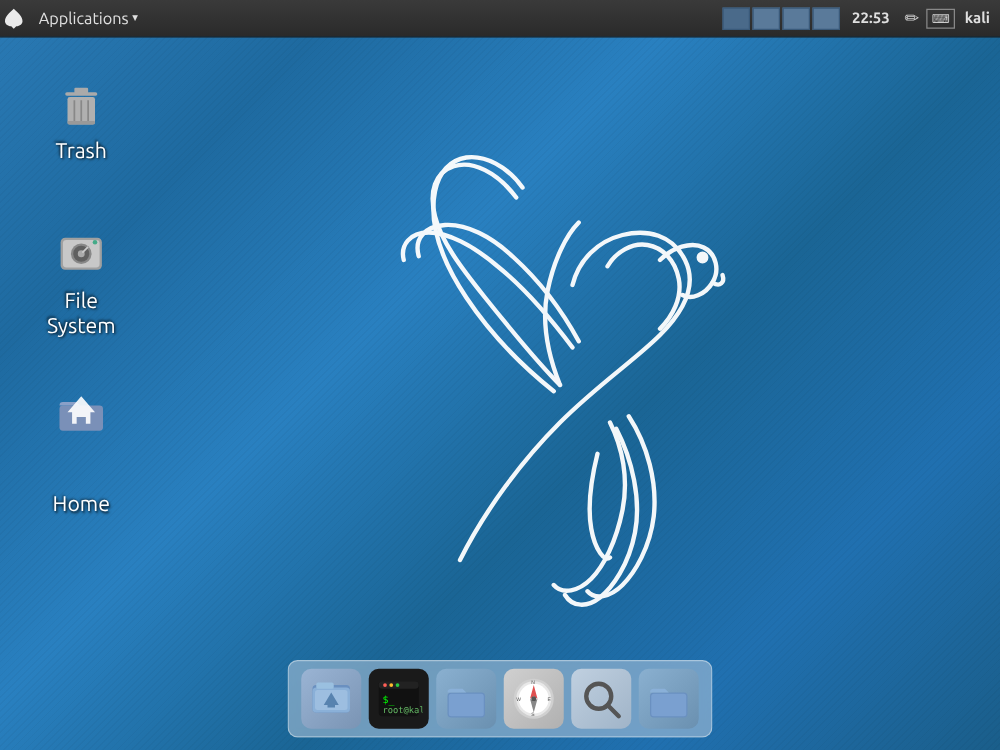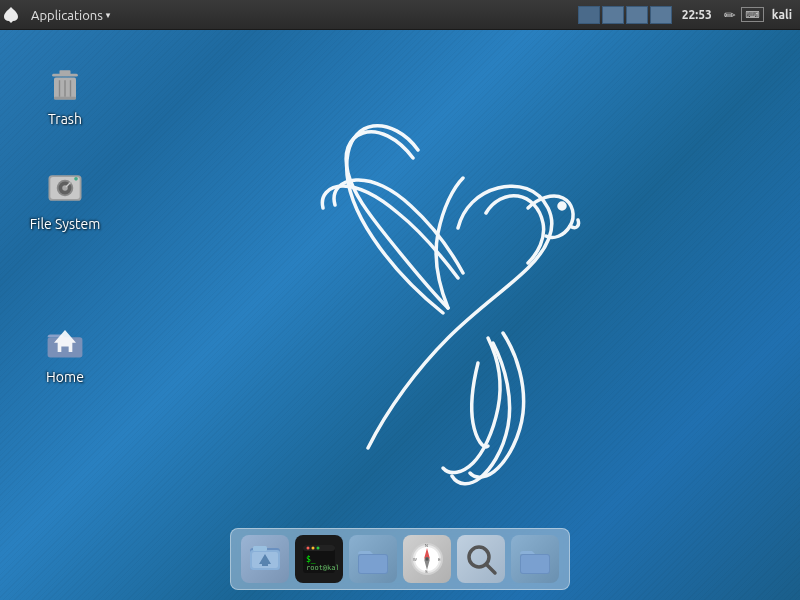--- a/index.html
+++ b/index.html
@@ -137,29 +137,29 @@
       width: 48px;
       height: 48px;
       display: flex;
       align-items: center;
       justify-content: center;
       margin-bottom: 4px;
     }
 
     .icon-label {
       color: white;
-      font-size: 14px;
+      font-size: 17px;
       text-shadow: 1px 1px 2px rgba(0,0,0,0.8), -1px -1px 2px rgba(0,0,0,0.6);
       text-align: center;
       line-height: 1.2;
     }
 
     #trash-icon { top: 55px; left: 20px; }
-    #filesystem-icon { top: 160px; left: 20px; }
-    #home-icon { top: 313px; left: 20px; }
+    #filesystem-icon { top: 175px; left: 20px; }
+    #home-icon { top: 300px; left: 20px; gap: 38px; }
 
     
     .trash-svg { width: 44px; height: 44px; }
     .filesystem-svg { width: 44px; height: 44px; }
     .home-svg { width: 44px; height: 44px; }
 
     
     #kali-dragon {
       position: absolute;
       top: 50%;

